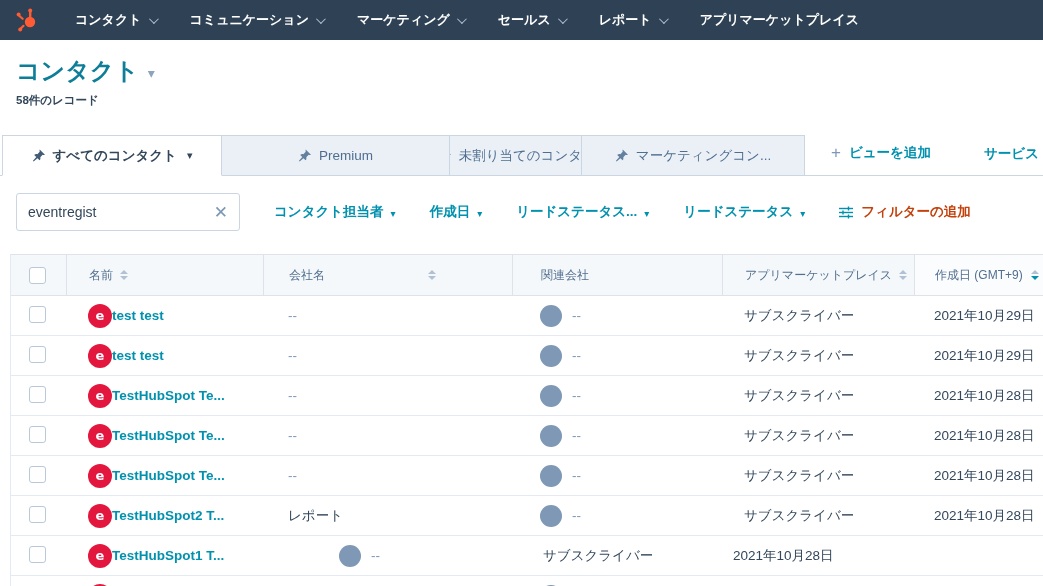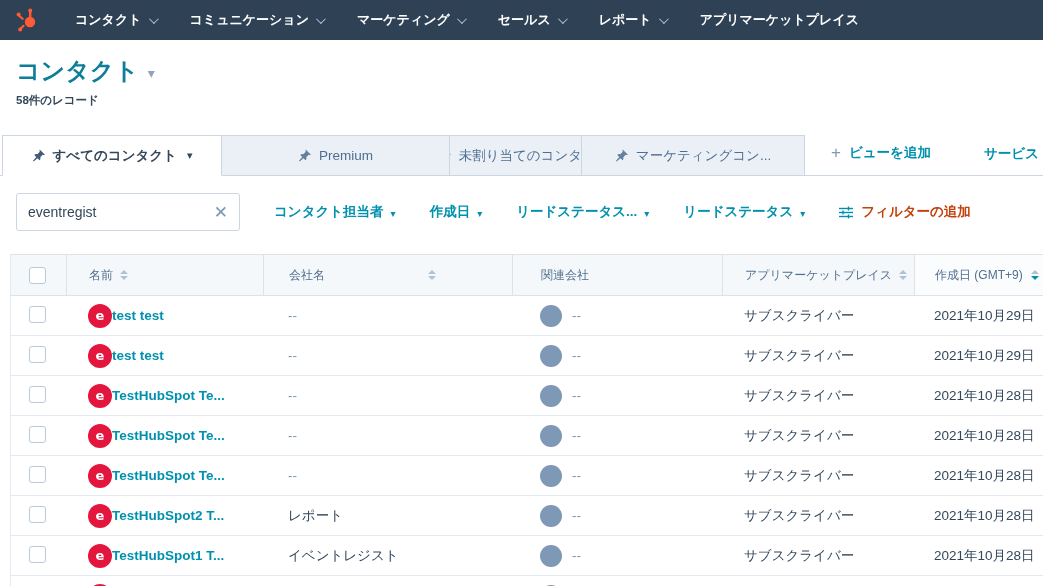--- a/index.html
+++ b/index.html
@@ -380,23 +380,20 @@
     </div>
   </div>
       <div class="tr">
     <div class="col-check">
       <span class="checkbox"></span>
     </div>
     <div class="col-name">
       <span class="avatar">e</span>
       <a class="name-link">TestHubSpot1 T...</a>
     </div>
-    <div class="col-company">
-      <span class="company-val">イベントレジスト</span>
-    </div>
     <div class="col-related">
       <span class="company-circle"></span>
       <span class="related-val muted">--</span>
     </div>
     <div class="col-stage">
       <span class="stage-val">サブスクライバー</span>
     </div>
     <div class="col-date">
       <span class="date-val">2021年10月28日</span>
     </div>

